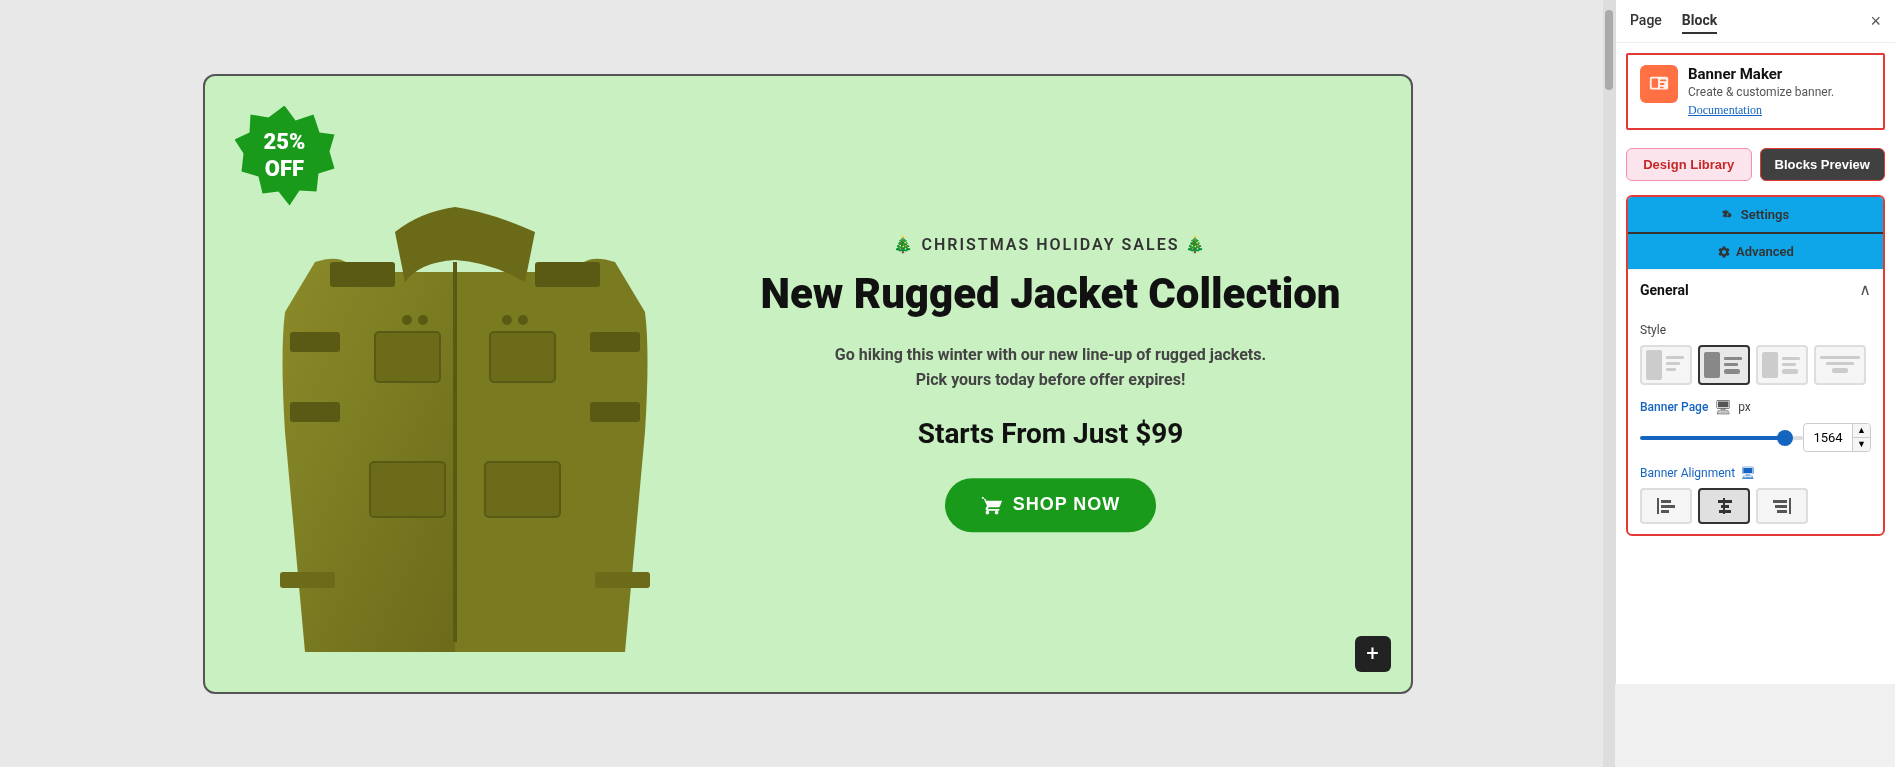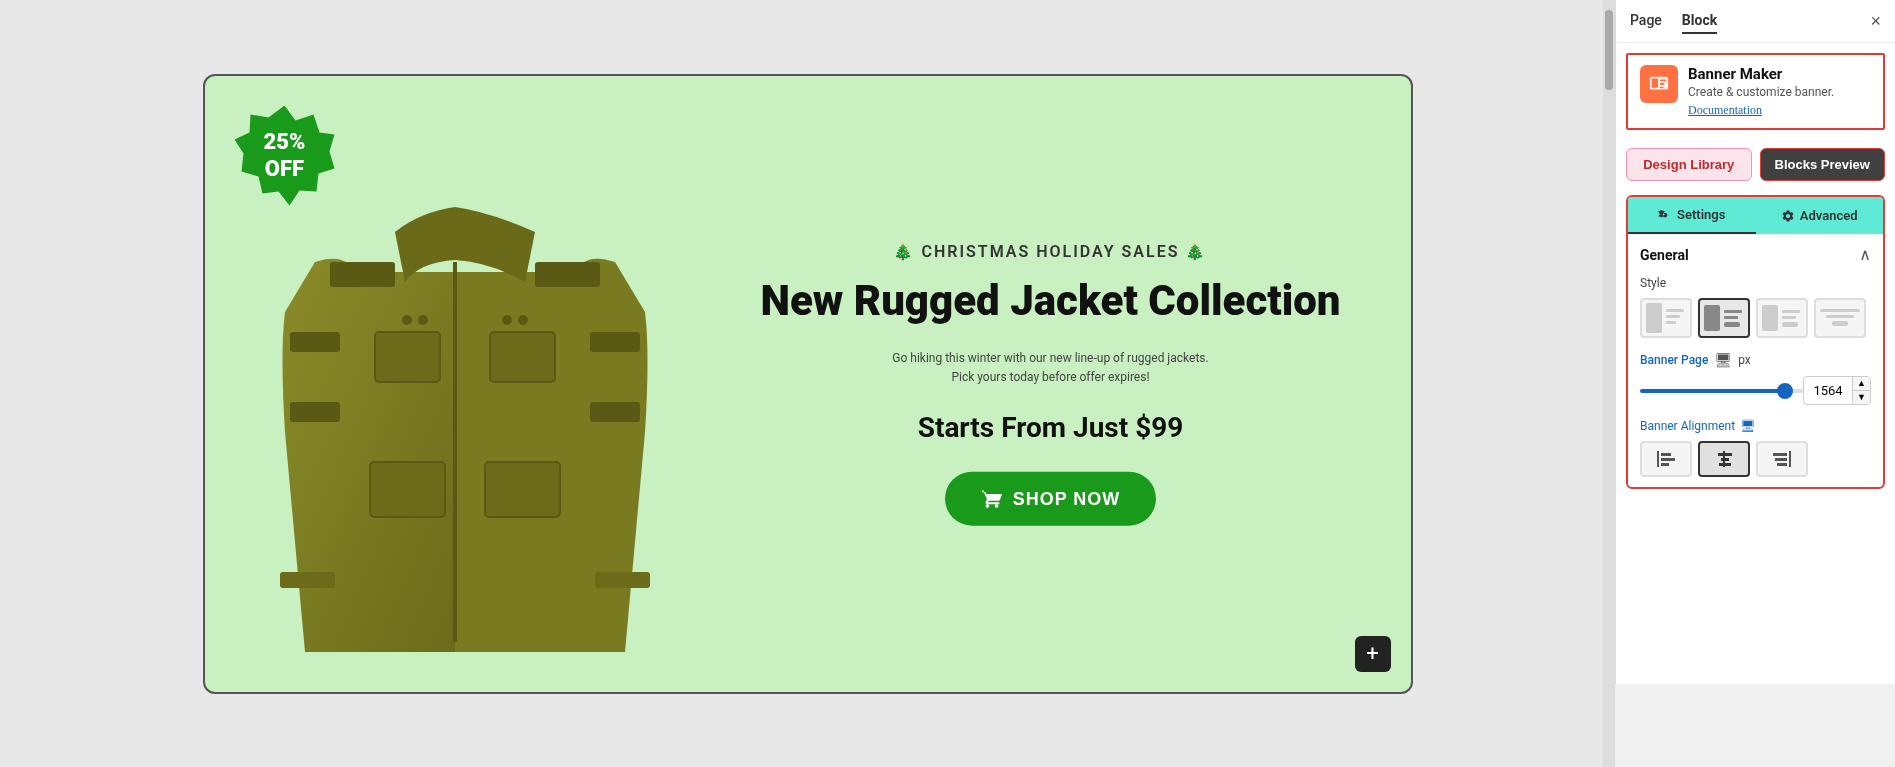--- a/index.html
+++ b/index.html
@@ -92,24 +92,25 @@
 
     .main-title {
       font-size: 42px;
       font-weight: 900;
       color: #111;
       margin-bottom: 24px;
       line-height: 1.15;
     }
 
     .description {
-      font-size: 12px;
+      font-size: 16px;
       color: #444;
       line-height: 1.6;
       margin-bottom: 24px;
+      font-weight: bold;
     }
 
     .price-text {
       font-size: 28px;
       font-weight: 700;
       color: #111;
       margin-bottom: 28px;
     }
 
     .shop-btn {
@@ -293,21 +294,22 @@
     .settings-panel {
       border: 2px solid #e53935;
       border-radius: 6px;
       margin: 6px 10px;
       overflow: hidden;
     }
 
     .settings-tabs {
       display: flex;
       border-bottom: 1px solid #eee;
-      background: #5eead4;
+      background: #0ea5e9;
+      flex-direction: column;
     }
 
     .settings-tab {
       flex: 1;
       padding: 10px 6px;
       font-size: 13px;
       font-weight: 600;
       text-align: center;
       cursor: pointer;
       color: #333;
@@ -322,21 +324,21 @@
     }
 
     .settings-body {
       padding: 10px 12px;
     }
 
     .section-header {
       display: flex;
       justify-content: space-between;
       align-items: center;
-      margin-bottom: 12px;
+      margin-bottom: 24px;
     }
 
     .section-title {
       font-size: 14px;
       font-weight: 700;
       color: #111;
     }
 
     .chevron-up {
       font-size: 16px;

